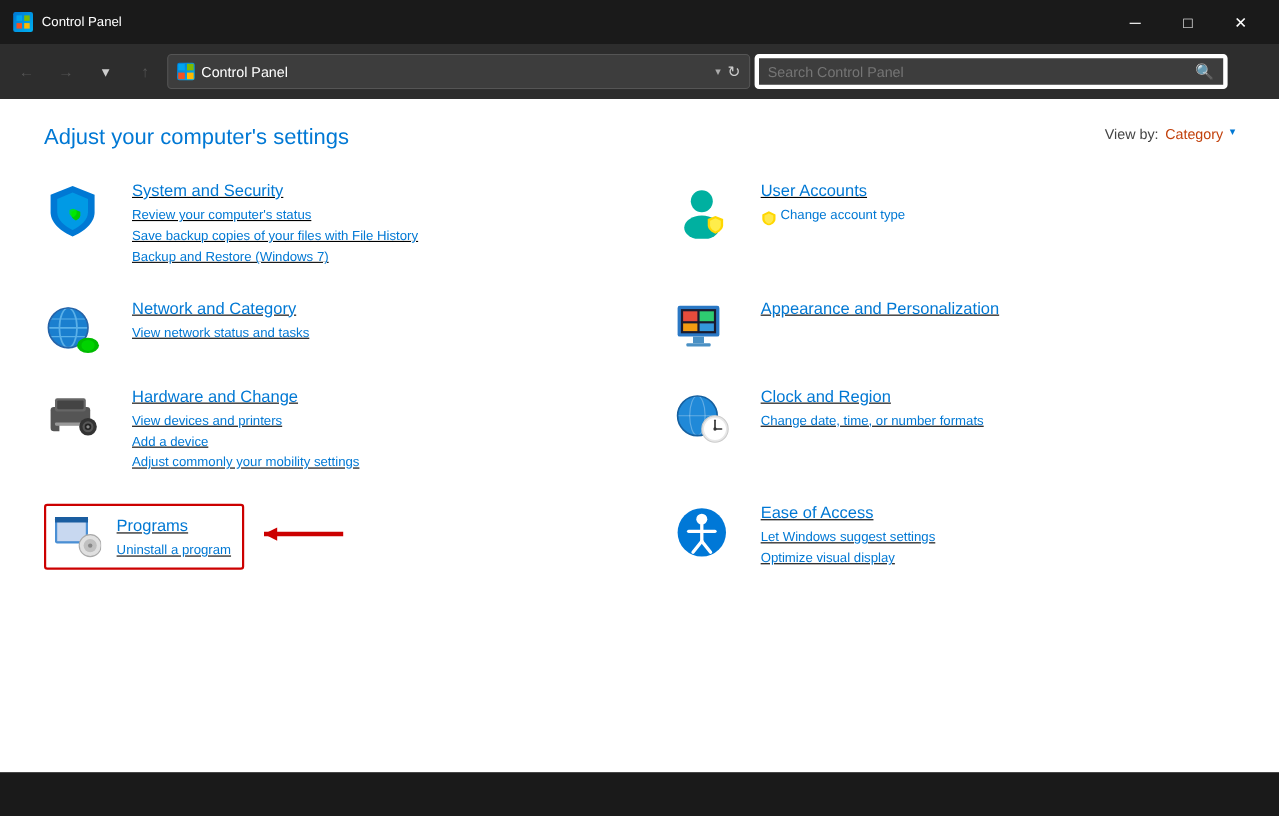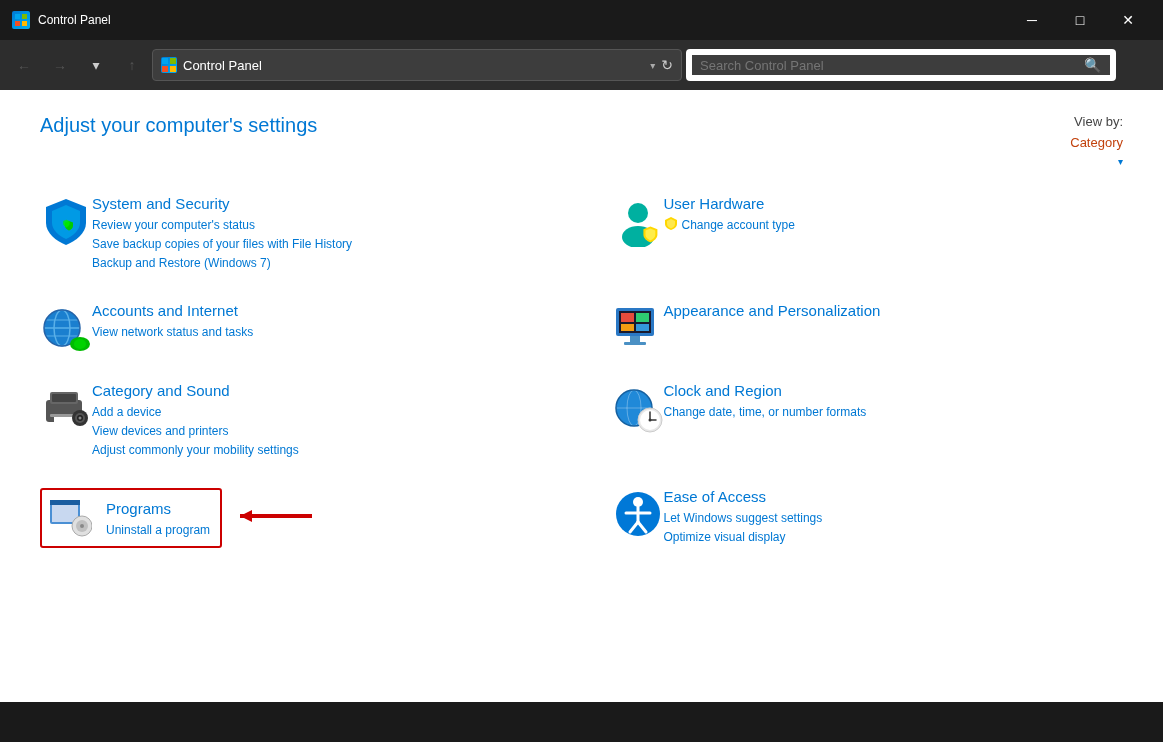--- a/index.html
+++ b/index.html
@@ -102,21 +102,21 @@
     .address-refresh {
       color: #aaa;
       font-size: 14px;
       background: none;
       border: none;
       cursor: pointer;
       color: #cccccc;
     }
     .search-bar {
       background: #3d3d3d;
-      border: 6px solid #ffffff;
+      border: 4px solid #ffffff;
       border-radius: 4px;
       height: 32px;
       display: flex;
       align-items: center;
       padding: 0 8px;
       flex: 1;
       max-width: 430px;
     }
     .search-bar input {
       background: transparent;
@@ -144,47 +144,47 @@
       align-items: flex-start;
       margin-bottom: 28px;
     }
     .page-title {
       color: #0078d4;
       font-size: 20px;
       font-weight: 400;
     }
     .view-by {
       display: flex;
-      align-items: flex-end;
+      align-items: flex-start;
       gap: 6px;
       font-size: 13px;
       color: #444;
-      flex-direction: column;
     }
     .view-by-label { color: #444; }
     .view-by-value {
       color: #c2410c;
       cursor: pointer;
     }
     .view-by-arrow { color: #0078d4; font-size: 10px; }
 
     
     .categories {
       display: grid;
       grid-template-columns: 1fr 1fr;
       gap: 0;
       column-gap: 60px;
     }
 
     .category-item {
       display: flex;
       align-items: flex-start;
-      gap: 0;
+      gap: 28px;
       margin-bottom: 28px;
       position: relative;
+      text-decoration: underline;
     }
 
     .category-icon {
       width: 56px;
       height: 56px;
       flex-shrink: 0;
       display: flex;
       align-items: center;
       justify-content: center;
     }
@@ -348,23 +348,23 @@
           <circle cx="26" cy="18" r="10" fill="#00b0a0"></circle>
           <ellipse cx="26" cy="42" rx="16" ry="11" fill="#00b0a0"></ellipse>
 
           <g transform="translate(30, 30) scale(0.7)">
             <path d="M12 2 L22 6 L22 14 C22 19 17 23 12 25 C7 23 2 19 2 14 L2 6 Z" fill="#ffd700"></path>
             <path d="M12 5 L19 8 L19 14 C19 18 15 21 12 22 C9 21 5 18 5 14 L5 8 Z" fill="#ffed4a"></path>
           </g>
         </svg>
       </div>
       <div class="category-text">
-        <a class="category-title">User Hardware</a>
+        <a class="category-title">User Accounts</a>
         <a class="category-link">
-          <span style="display:inline-flex;align-items:flex-start;gap:4px;">
+          <span style="display:inline-flex;align-items:flex-end;gap:4px;">
             <svg width="14" height="14" viewBox="0 0 14 14" style="flex-shrink:0">
               <path d="M7 1 L13 4 L13 8 C13 11 10 13 7 14 C4 13 1 11 1 8 L1 4 Z" fill="#ffd700"></path>
               <path d="M7 3 L11 5 L11 8 C11 10 9 12 7 12.5 C5 12 3 10 3 8 L3 5 Z" fill="#ffe84d"></path>
             </svg>
             Change account type
           </span>
         </a>
       </div>
     </div>
 
@@ -378,21 +378,21 @@
           <line x1="6" y1="18" x2="38" y2="18" stroke="#5ab0e8" stroke-width="1"></line>
           <line x1="6" y1="34" x2="38" y2="34" stroke="#5ab0e8" stroke-width="1"></line>
           <circle cx="22" cy="26" r="18" fill="none" stroke="#2563a8" stroke-width="1.5"></circle>
 
           <rect x="28" y="34" width="20" height="14" rx="2" fill="#00aa00" opacity="0"></rect>
           <ellipse cx="40" cy="42" rx="10" ry="7" fill="#00bb00"></ellipse>
           <ellipse cx="40" cy="42" rx="6" ry="5" fill="#00dd00" opacity="0.7"></ellipse>
         </svg>
       </div>
       <div class="category-text">
-        <a class="category-title">Accounts and Internet</a>
+        <a class="category-title">Network and Category</a>
         <a class="category-link">View network status and tasks</a>
       </div>
     </div>
 
     <div class="category-item">
       <div class="category-icon icon-appearance">
         <svg width="52" height="52" viewBox="0 0 52 52">
 
           <rect x="4" y="6" width="38" height="28" rx="2" fill="#2a78c5"></rect>
           <rect x="7" y="9" width="32" height="22" fill="#1a1a2e"></rect>
@@ -422,23 +422,23 @@
           <rect x="10" y="32" width="28" height="3" rx="1" fill="#999"></rect>
           <rect x="14" y="35" width="20" height="6" fill="#ffffff"></rect>
 
           <circle cx="40" cy="36" r="8" fill="#333"></circle>
           <circle cx="40" cy="36" r="5" fill="#555"></circle>
           <circle cx="40" cy="36" r="3" fill="#222"></circle>
           <circle cx="40" cy="36" r="1.5" fill="#888"></circle>
         </svg>
       </div>
       <div class="category-text">
-        <a class="category-title">Category and Sound</a>
+        <a class="category-title">Hardware and Change</a>
+        <a class="category-link">View devices and printers</a>
         <a class="category-link">Add a device</a>
-        <a class="category-link">View devices and printers</a>
         <a class="category-link">Adjust commonly your mobility settings</a>
       </div>
     </div>
 
     <div class="category-item">
       <div class="category-icon icon-clock">
         <svg width="52" height="52" viewBox="0 0 52 52">
 
           <circle cx="22" cy="26" r="18" fill="#2089d8"></circle>
           <ellipse cx="22" cy="26" rx="7" ry="18" fill="none" stroke="rgba(255,255,255,0.3)" stroke-width="1"></ellipse>

